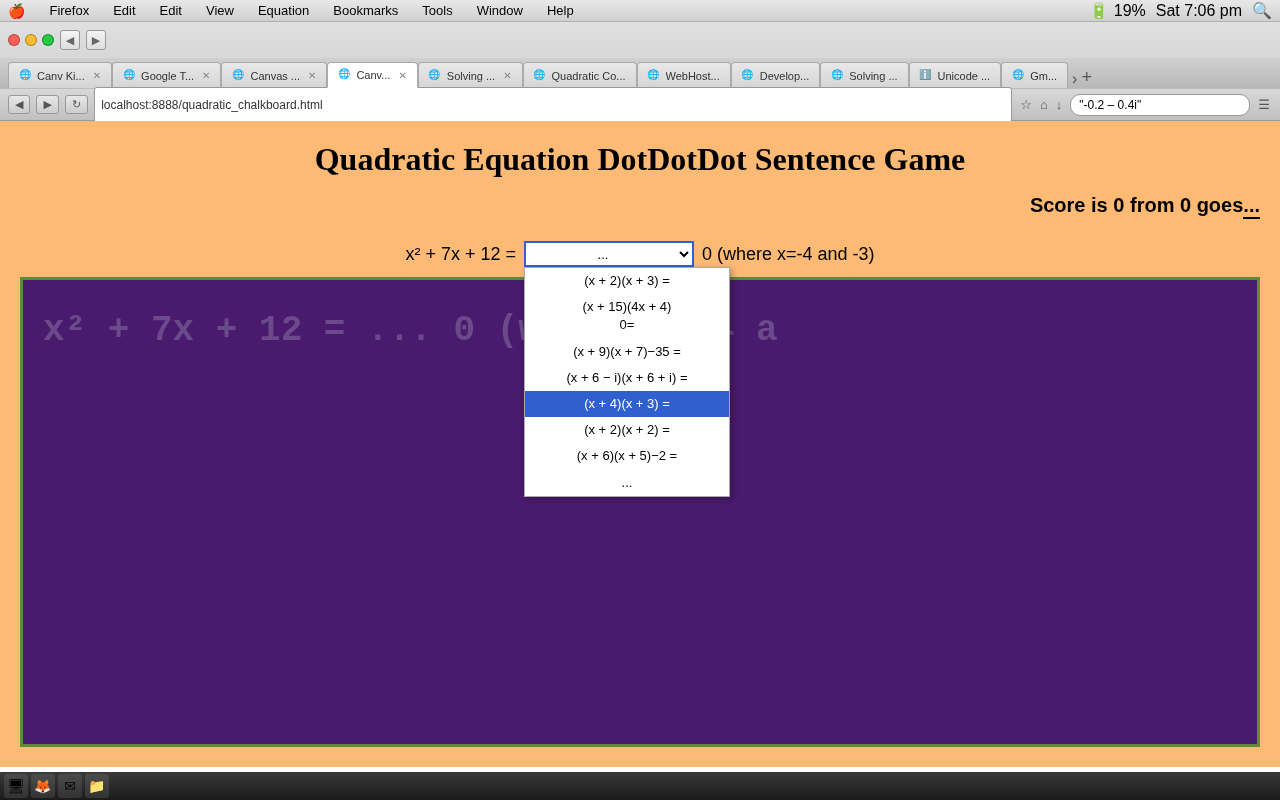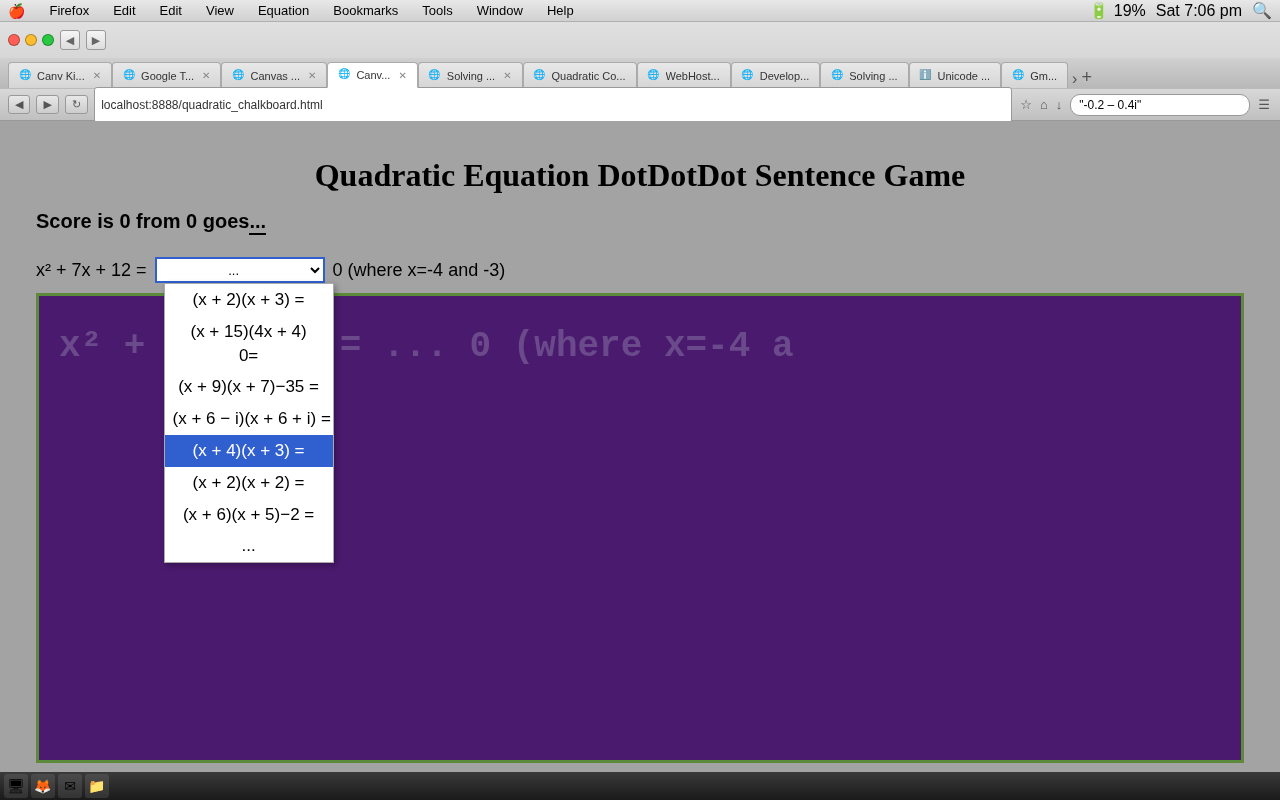--- a/index.html
+++ b/index.html
@@ -121,77 +121,78 @@
       font-size: 12px;
       background: white;
     }
     .addr-icons { display: flex; gap: 4px; align-items: center; }
     .addr-icon-btn {
       font-size: 13px; cursor: pointer; color: #555; padding: 2px;
     }
 
     
     .page-content {
-      background: #a3a3a3;
-      padding: 36px;
+      background: #fdba74;
+      padding: 20px;
       position: relative;
     }
     .page-title {
       text-align: center;
       font-size: 32px;
       font-weight: bold;
       font-family: Georgia, serif;
       margin-bottom: 16px;
       color: #000;
     }
     .score-line {
-      text-align: left;
+      text-align: right;
       font-size: 20px;
       font-weight: bold;
       margin-bottom: 24px;
       color: #000;
     }
     .score-line .dots {
       border-bottom: 2px solid #000;
       padding-bottom: 1px;
     }
     .equation-line {
       text-align: center;
       font-size: 18px;
       color: #000;
       margin-bottom: 10px;
       display: flex;
       align-items: center;
+      justify-content: center;
       gap: 8px;
     }
     .dropdown-container {
       position: relative;
       display: inline-block;
     }
     .eq-select {
       width: 170px;
       height: 26px;
       font-size: 13px;
       border: 2px solid #3060d0;
       background: white;
       cursor: pointer;
       text-align: center;
     }
 
     
     .dropdown-popup {
       position: absolute;
       top: 26px;
-      left: 9px;
-      width: 170px;
+      left: 0;
+      width: 206px;
       background: white;
       border: 1px solid #aaa;
       box-shadow: 2px 2px 6px rgba(0,0,0,0.3);
       z-index: 100;
-      font-size: 17px;
+      font-size: 13px;
       color: #000;
     }
     .dropdown-option {
       padding: 4px 8px;
       cursor: pointer;
       white-space: nowrap;
       text-align: center;
       line-height: 1.4;
     }
     .dropdown-option.selected { background: #3060d0; color: white; }

